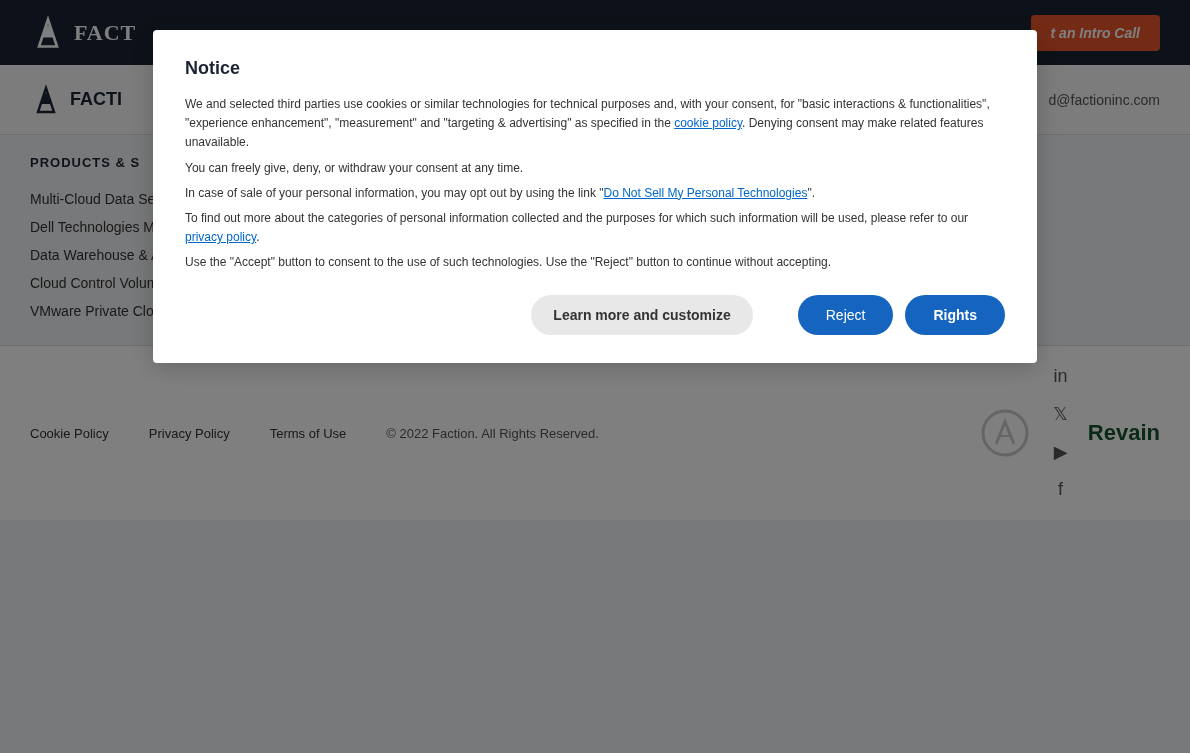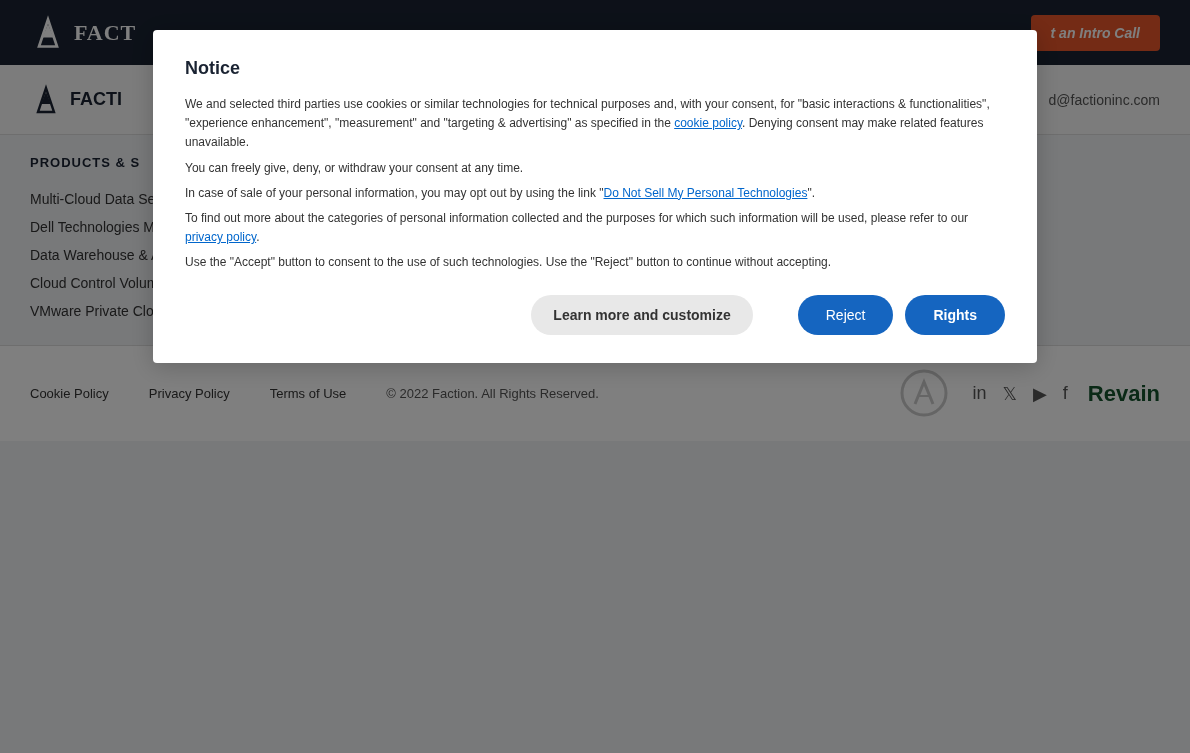--- a/index.html
+++ b/index.html
@@ -114,20 +114,21 @@
       cursor: pointer;
     }
     .footer-copyright {
       color: #555;
       font-size: 13px;
     }
     .footer-social {
       display: flex;
       align-items: center;
       gap: 16px;
+      flex-direction: column;
     }
     .social-icon {
       color: #555;
       font-size: 18px;
       cursor: pointer;
     }
     .revain-text {
       color: #aaa;
       font-size: 20px;
       font-weight: bold;

